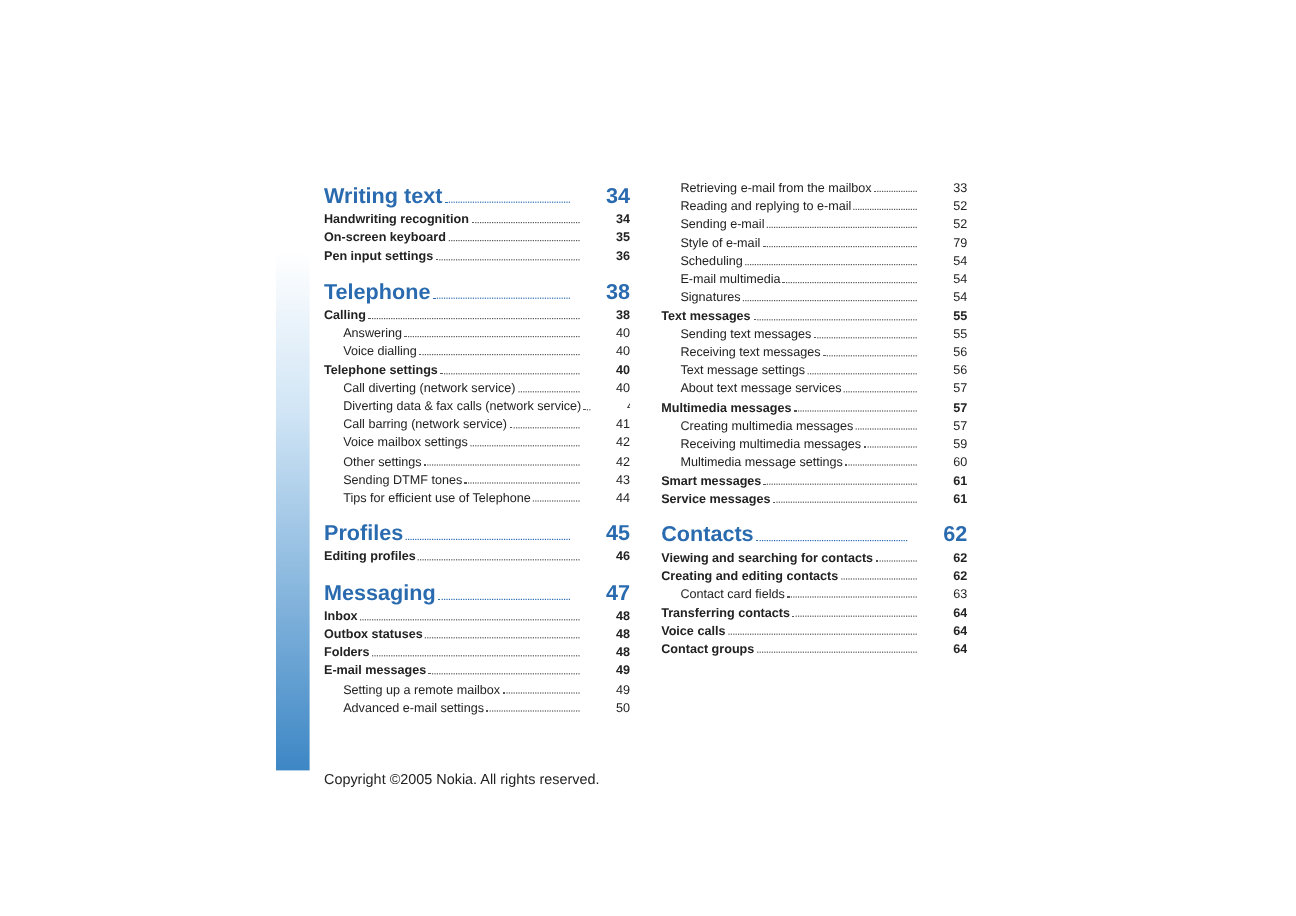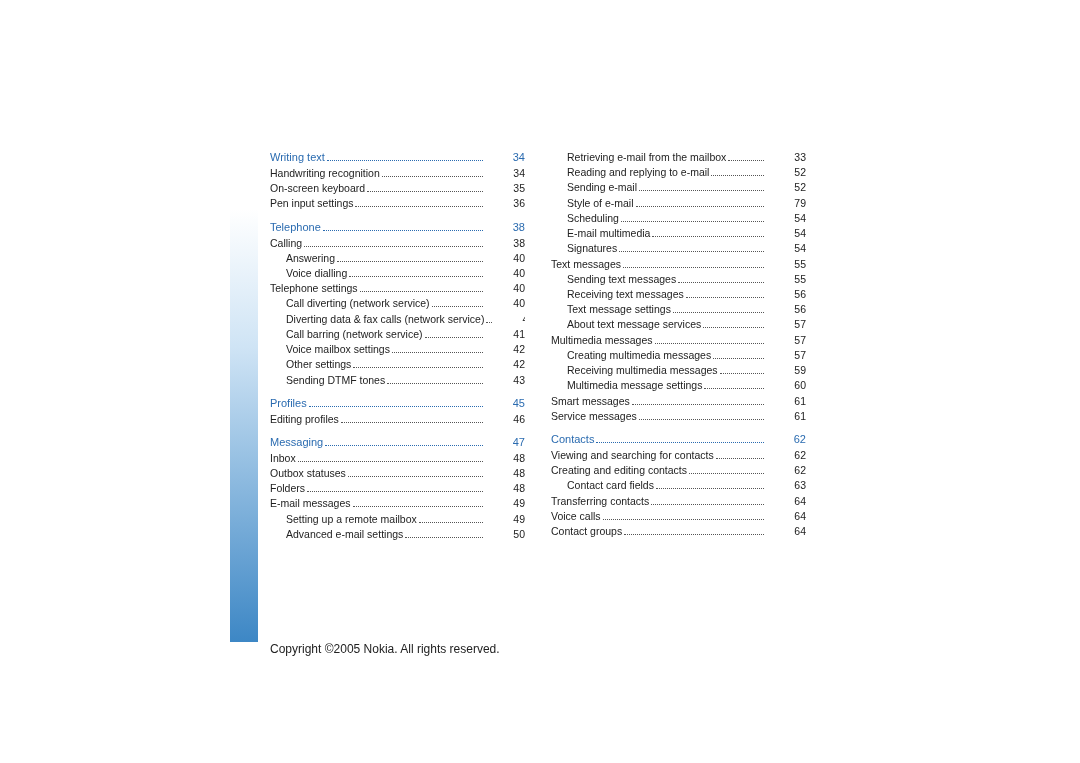--- a/index.html
+++ b/index.html
@@ -49,24 +49,24 @@
     flex: 1 1 auto;
     border-bottom: 1px dotted #555;
     margin: 0 2px 2px 2px;
     min-width: 6px;
     height: 0.8em;
   }
   .toc-line .pg {
     flex: 0 0 auto;
     margin-left: 28px;
   }
-  .lvl0 { font-weight: normal; color: #2a6bb0; font-size: 11px; margin-top: 8px; }
+  .lvl0 { font-weight: bold; color: #2a6bb0; font-size: 18px; margin-top: 8px; }
   .lvl0 .dots { border-bottom-color: #2a6bb0; }
   .lvl0:first-child { margin-top: 0; }
-  .lvl1 { padding-left: 0px; }
+  .lvl1 { padding-left: 0px; font-weight: bold; }
   .lvl2 { padding-left: 16px; }
   .copyright {
     position: absolute;
     left: 270px;
     top: 642px;
     font-size: 12px;
     color: #222;
   }
 </style>
 </head>
@@ -145,20 +145,25 @@
         <div class="toc-line lvl2">
           <span class="label">Other settings</span>
           <span class="dots"></span>
           <span class="pg">42</span>
         </div>
         <div class="toc-line lvl2">
           <span class="label">Sending DTMF tones</span>
           <span class="dots"></span>
           <span class="pg">43</span>
         </div>
+        <div class="toc-line lvl2">
+          <span class="label">Tips for efficient use of Telephone</span>
+          <span class="dots"></span>
+          <span class="pg">44</span>
+        </div>
         <div class="toc-line lvl0">
           <span class="label">Profiles</span>
           <span class="dots"></span>
           <span class="pg">45</span>
         </div>
         <div class="toc-line lvl1">
           <span class="label">Editing profiles</span>
           <span class="dots"></span>
           <span class="pg">46</span>
         </div>

